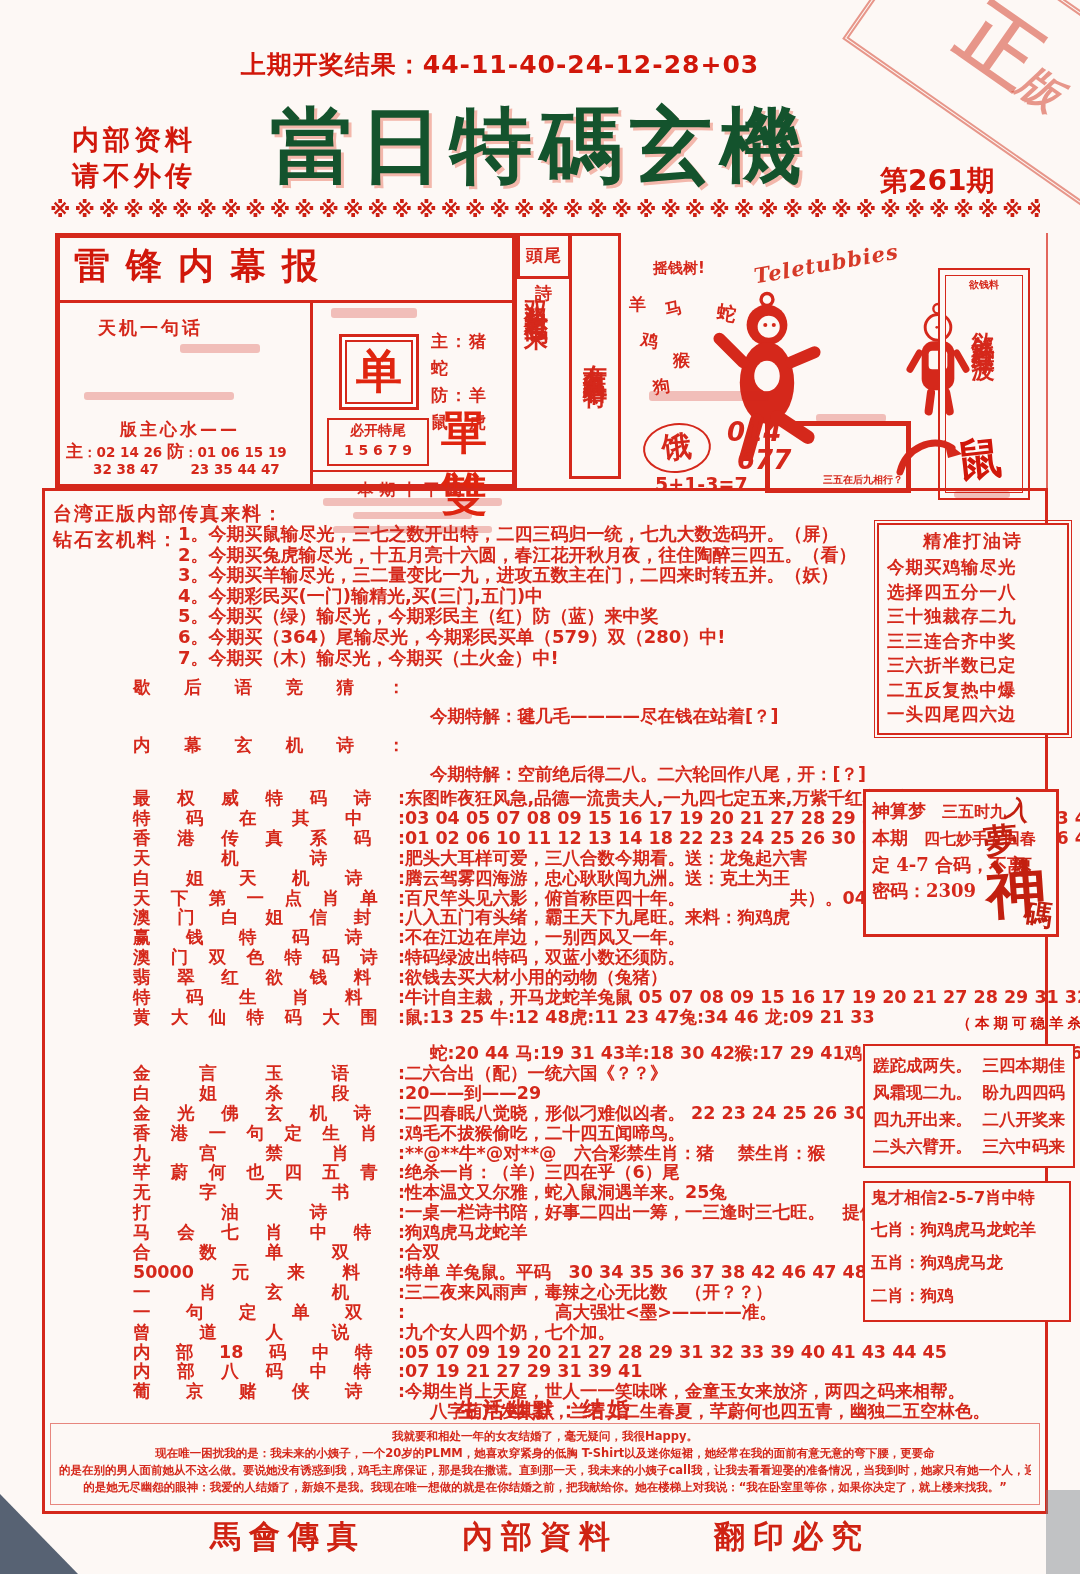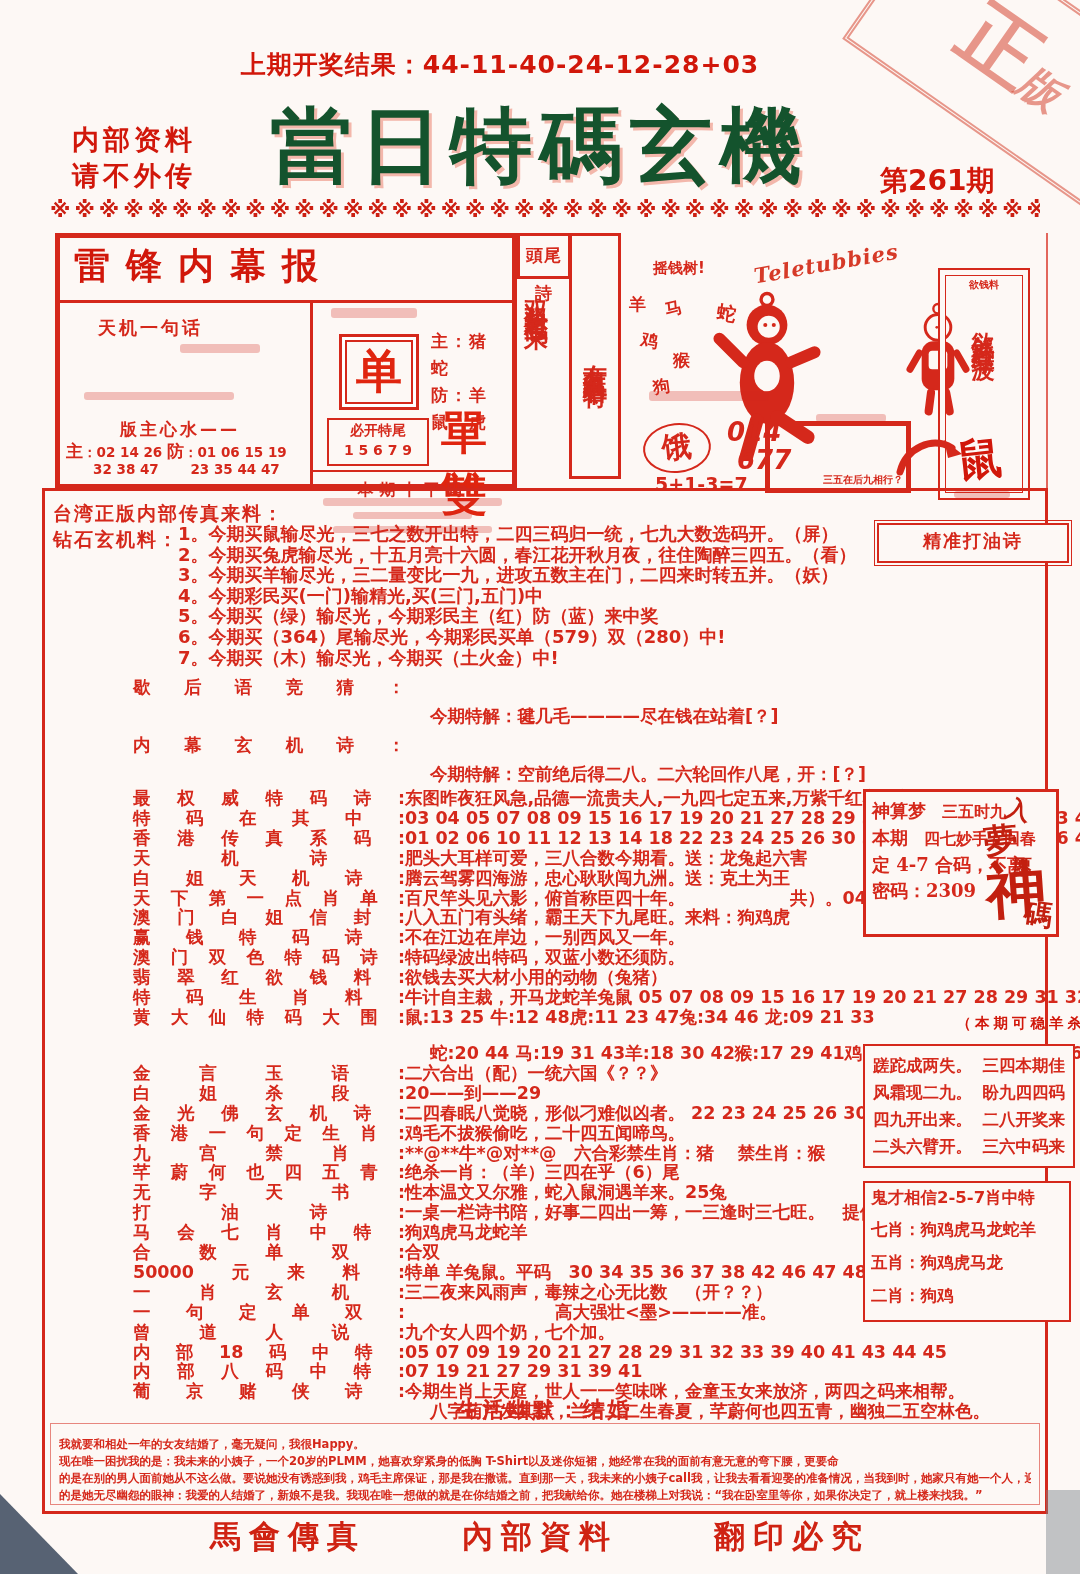--- a/index.html
+++ b/index.html
@@ -107,21 +107,21 @@
   .overlay .ch3{top:58px;left:120px;font-size:60px;transform:rotate(-4deg);}
   .overlay .ch4{top:104px;left:158px;font-size:28px;transform:rotate(8deg);}
   .cuotuo{top:553px;left:818px;width:192px;padding:6px 8px;}
   .cuotuo .pair{display:flex;justify-content:space-between;font-size:16.5px;line-height:27px;}
   .guicai{top:690px;left:818px;width:192px;padding:4px 6px 8px;}
   .guicai .t{font-size:16.5px;margin-bottom:4px;}
   .guicai .line{font-size:16.5px;line-height:33px;}
   
   .humor-title{position:absolute;top:904px;left:0;width:100%;text-align:center;font-size:22px;letter-spacing:3px;}
   .humor-box{position:absolute;top:932px;left:5px;right:5px;bottom:6px;border:1px solid rgba(213,40,27,.55);
-             padding:12px 8px;}
+             padding:4px 8px;text-align:center;}
   .humor-box .hline{font-size:11.5px;line-height:17px;white-space:nowrap;overflow:hidden;font-weight:bold;}
   
   .footer{top:1516px;left:0;width:1080px;display:flex;justify-content:center;gap:96px;
           font-size:31px;letter-spacing:8px;color:#cf2212;font-family:"DejaVu Serif",serif;font-weight:900;}
   
   .corner-l{bottom:0;left:0;width:0;height:0;border-left:78px solid rgba(58,72,92,.85);border-top:80px solid transparent;position:absolute;}
   .corner-r{bottom:0;right:0;width:34px;height:84px;background:rgba(120,128,138,.45);position:absolute;}
 </style>
 </head>
 <body>
@@ -390,20 +390,29 @@
           <span class="val">今期生肖上天庭，世人一一笑味咪，金童玉女来放济，两四之码来相帮。</span>
         </div>
         <div class="row indent">
           <span class="lab"></span>
           <span class="val">八字葫芦发其祥，兰若二二生春夏，芊蔚何也四五青，幽独二五空林色。</span>
         </div>
       </div>
 
     <div class="rbox dayou">
       <div class="t">精准打油诗</div>
+      <div>
+          <div class="line">今期买鸡输尽光</div>
+          <div class="line">选择四五分一八</div>
+          <div class="line">三十独裁存二九</div>
+          <div class="line">三三连合齐中奖</div>
+          <div class="line">三六折半数已定</div>
+          <div class="line">二五反复热中爆</div>
+          <div class="line">一头四尾四六边</div>
+        </div>
     </div>
 
     <div class="rbox shensuan">
       <div class="ss-in">
         <div><span class="big">神算梦</span>　<span>三五时九</span></div>
         <div><span class="big">本期</span>　<span>四七妙手五回春</span></div>
         <div class="big">定 4-7 合码，不离</div>
         <div class="big">密码：2309</div>
       </div>
       <div class="overlay">

